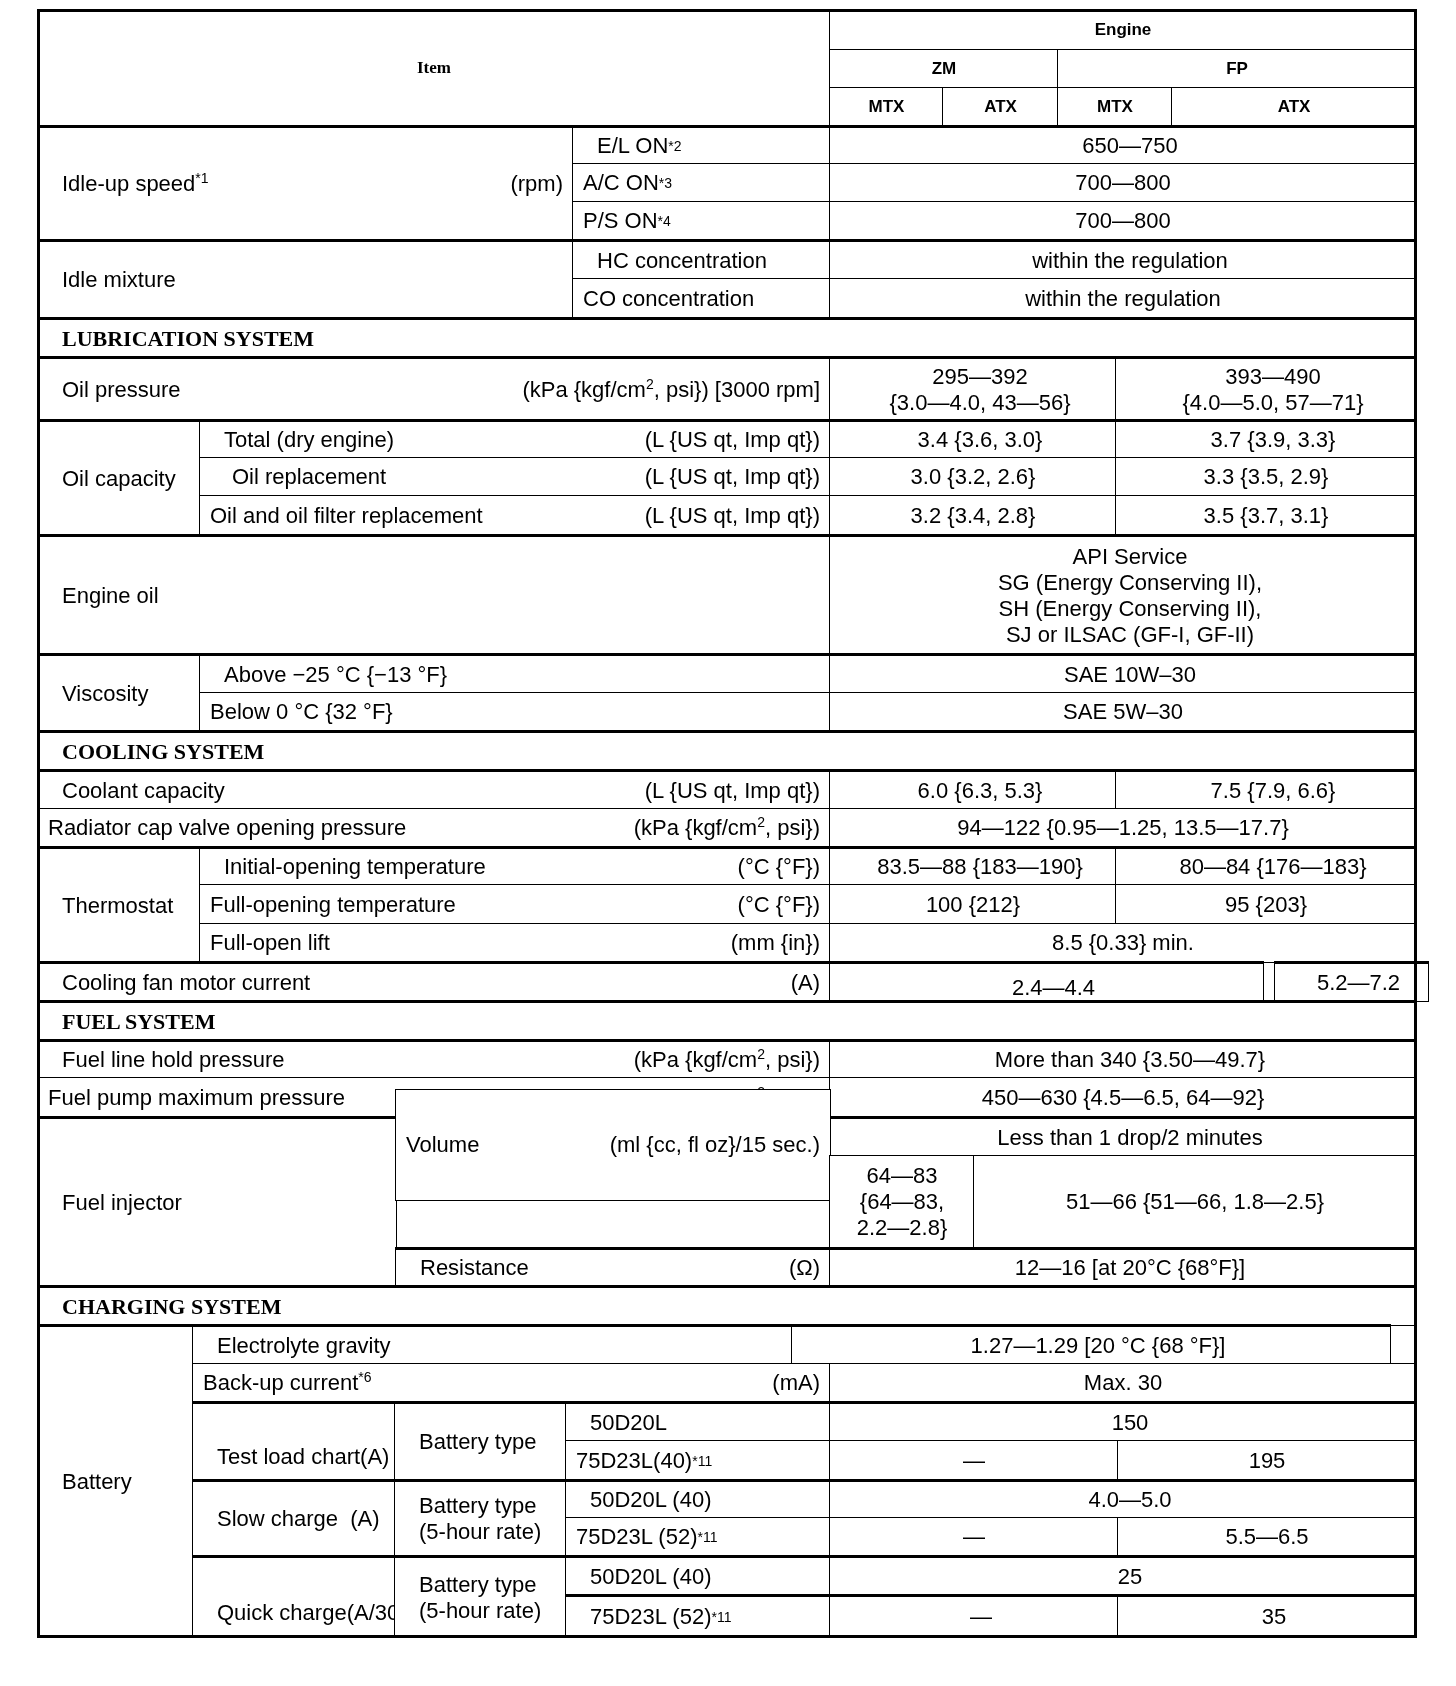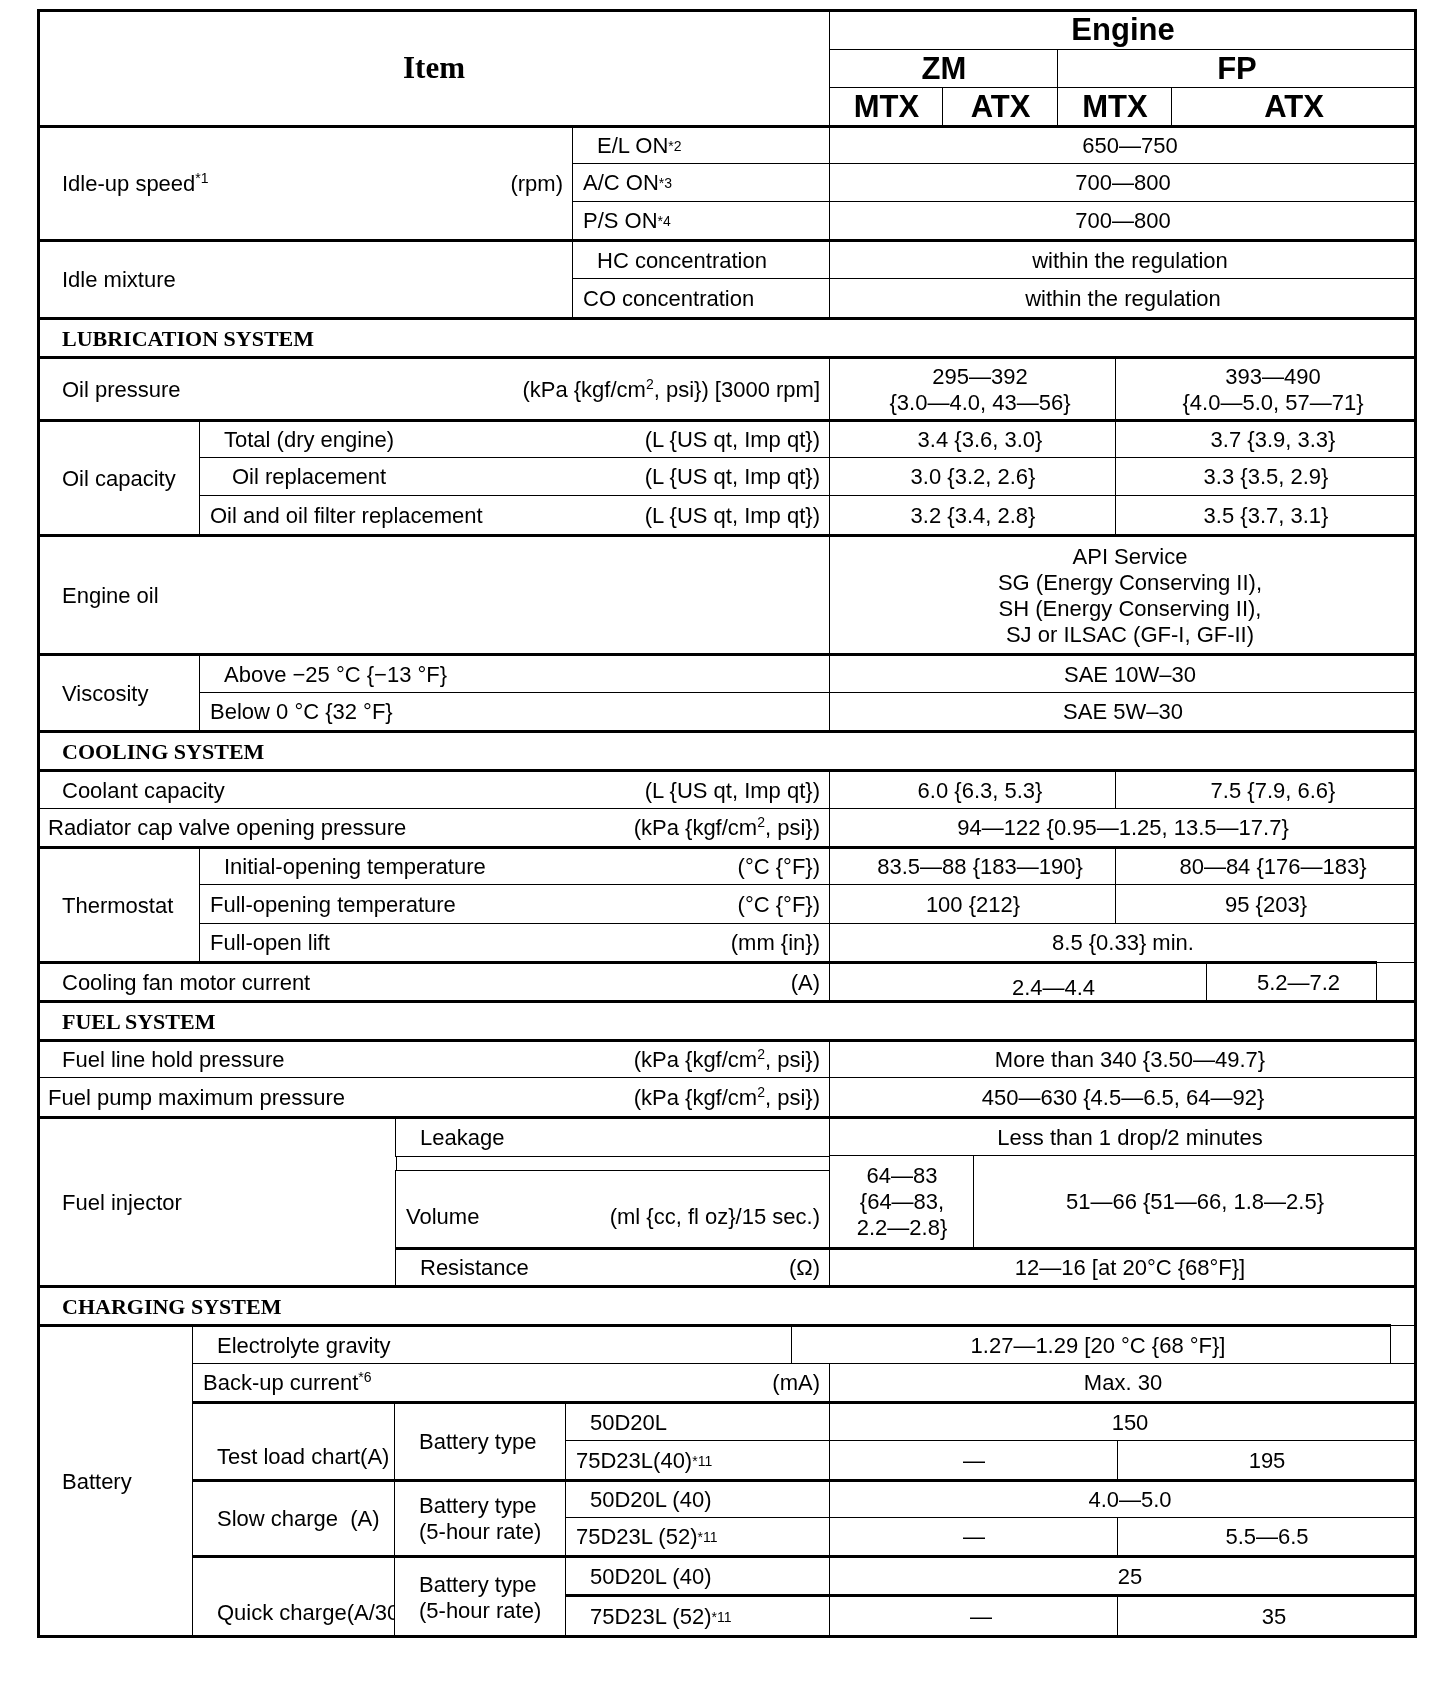--- a/index.html
+++ b/index.html
@@ -4,21 +4,21 @@
 <style>
   html, body { margin: 0; padding: 0; background: #ffffff; }
   body { width: 1456px; height: 1686px; position: relative; overflow: hidden;
          font-family: "Liberation Sans", "DejaVu Sans", sans-serif; color: #000; }
   .c { position: absolute; box-sizing: border-box; border: 1.5px solid #000;
        display: flex; align-items: center; font-size: 22px; line-height: 26px;
        padding: 0 10px; white-space: nowrap; background: #fff; }
   .ctr { justify-content: center; text-align: center; }
   .sp { justify-content: space-between; }
   .bold { font-weight: bold; font-family: Liberation Serif, serif; }
-  .hdr { font-weight: bold; font-size: 31px; }
+  .hdr { font-weight: bold; font-size: 17px; }
   .thick-top { border-top-width: 3px; padding-left: 24px; }
   .multi { flex-direction: column; justify-content: center; white-space: normal; }
   .multi span { display: block; }
   sup { font-size: 14px; line-height: 0; vertical-align: super; }
   .frame { position: absolute; left: 37px; top: 9px; width: 1380px; height: 1629px;
            border: 3px solid #000; box-sizing: border-box; pointer-events: none; }
   .stack { display: flex; align-items: flex-end; white-space: nowrap; margin-top: 30px; }
 </style>
 </head>
 <body>
@@ -228,21 +228,21 @@
       <span>8.5 {0.33} min.</span>
     </div>
 
   <div class="c sp thick-top" style="left:37px;top:961px;width:794px;height:41px;">
       <span>Cooling fan motor current</span>
       <span>(A)</span>
     </div>
   <div class="c ctr thick-top" style="left:829px;top:961px;width:435px;height:41px;align-items:flex-end;">
       <span>2.4—4.4</span>
     </div>
-  <div class="c ctr thick-top" style="left:1206px;top:961px;width:171px;height:41px;">
+  <div class="c ctr thick-top" style="left:1274px;top:961px;width:155px;height:41px;">
       <span>5.2—7.2</span>
     </div>
 
   <div class="c bold thick-top" style="left:37px;top:1000px;width:1380px;height:41px;">
       <span>FUEL SYSTEM</span>
     </div>
 
   <div class="c sp thick-top" style="left:37px;top:1039px;width:794px;height:40px;">
       <span>Fuel line hold pressure</span>
       <span><span>(kPa {kgf/cm</span><sup>2</sup><span>, psi})</span></span>
@@ -262,21 +262,21 @@
   <div class="c thick-top" style="left:37px;top:1116px;width:360px;height:171px;">
       <span>Fuel injector</span>
     </div>
   <div class="c thick-top" style="left:395px;top:1116px;width:436px;height:41px;">
       <span>Leakage</span>
     </div>
   <div class="c ctr thick-top" style="left:829px;top:1116px;width:588px;height:41px;">
       <span>Less than 1 drop/2 minutes</span>
     </div>
 
-  <div class="c sp" style="left:395px;top:1170px;width:436px;height:94px;">
+  <div class="c sp" style="left:395px;top:1089px;width:436px;height:112px;">
       <span>Volume</span>
       <span>(ml {cc, fl oz}/15 sec.)</span>
     </div>
   <div class="c ctr multi" style="left:829px;top:1155px;width:146px;height:94px;padding:0 4px;">
     <span>64—83</span>
     <span>{64—83,</span>
     <span>2.2—2.8}</span>
   </div>
   <div class="c ctr" style="left:973px;top:1155px;width:444px;height:94px;">
       <span>51—66 {51—66, 1.8—2.5}</span>

